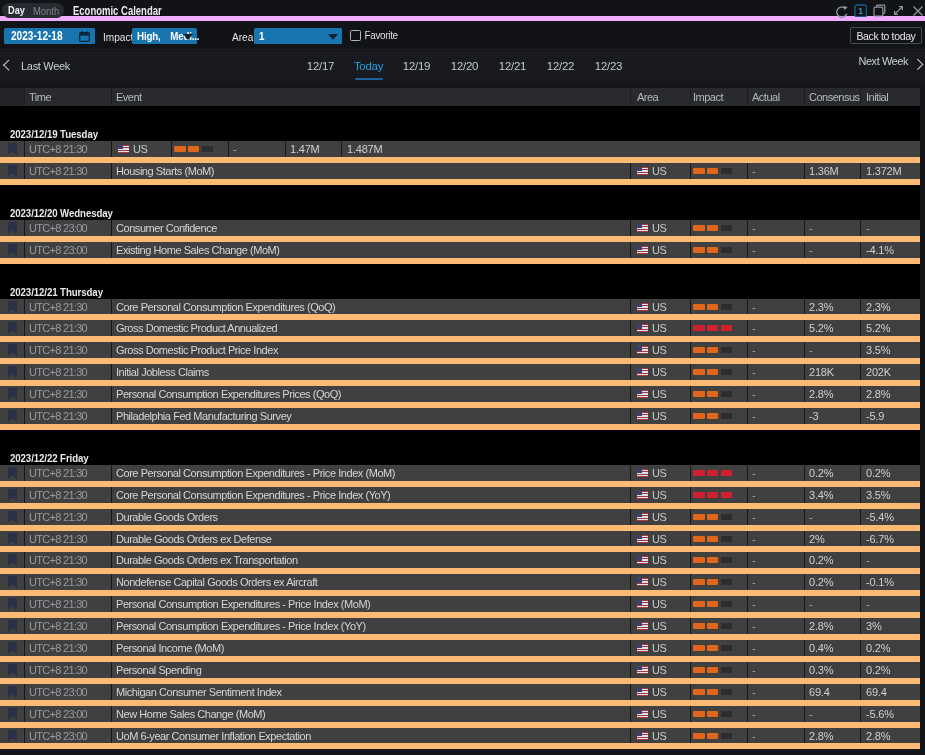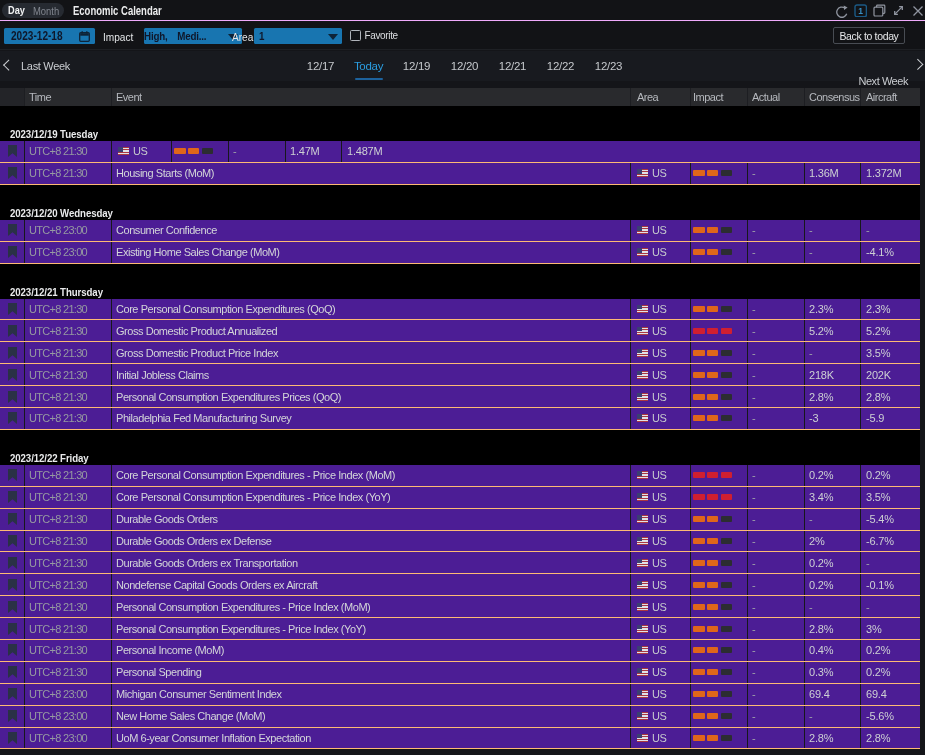--- a/index.html
+++ b/index.html
@@ -1,42 +1,42 @@
 <!DOCTYPE html>
 <html><head><meta charset="utf-8">
 <style>
 *{margin:0;padding:0;box-sizing:border-box}
 html,body{width:925px;height:755px;background:#141519;font-family:"Liberation Sans",sans-serif;overflow:hidden}
 body{position:relative}
 
-.titlebar{position:absolute;left:0;top:0;width:925px;height:21px;background:#121316;border-bottom:1px solid #f0abfc}
+.titlebar{position:absolute;left:0;top:0;width:925px;height:21px;background:#121316;border-bottom:5px solid #f0abfc}
 .pill{position:absolute;left:2px;top:3px;width:62px;height:15px;background:#262a31;border-radius:8px}
 .pill .on{position:absolute;left:5.5px;top:1px;color:#f1f2f3;font-size:11.5px;font-weight:bold;display:inline-block;transform:scaleX(0.8);transform-origin:0 50%}
 .pill .off{position:absolute;left:31px;top:1.5px;color:#81868f;font-size:11.5px;display:inline-block;transform:scaleX(0.82);transform-origin:0 50%}
 .wtitle{position:absolute;left:73px;top:4px;color:#ebeced;font-size:12.5px;font-weight:bold;display:inline-block;transform:scaleX(0.76);transform-origin:0 0;white-space:nowrap}
 .tbicons{position:absolute;right:-2px;top:0;height:21px;display:flex;align-items:center}
 .tbi{width:19px;height:21px;display:flex;align-items:center;justify-content:center}
 
 .filterbar{position:absolute;left:0;top:22px;width:925px;height:28px;background:#121316;border-bottom:1px solid #1e2024}
-.bluebox{position:absolute;top:6px;height:16px;background:#1875b0;border-radius:1.5px;color:#0f172a;font-size:12px;display:flex;align-items:center}
+.bluebox{position:absolute;top:6px;height:16px;background:#1875b0;border-radius:1.5px;color:#ffffff;font-size:12px;display:flex;align-items:center}
 .datebox{left:4px;width:91px;padding-left:7px}
 .dtxt{display:inline-block;letter-spacing:0;font-size:12px;font-weight:bold;transform:scaleX(0.84);transform-origin:0 0}
 .calicon{position:absolute;right:5px;top:2.5px}
 .flabel{position:absolute;top:9px;color:#e3e5e7;font-size:11.5px;display:inline-block;transform:scaleX(0.88);transform-origin:0 0}
-.sel1{left:144px;width:98px;}
+.sel1{left:132px;width:65px;padding-left:5px}
 .sel2{left:254px;width:88px;padding-left:5px}
 .seltxt{display:inline-block;transform:scaleX(0.85);transform-origin:0 0;font-weight:bold;font-size:11.5px;letter-spacing:-0.2px;white-space:nowrap}
 .caret{position:absolute;right:4.5px;top:5.5px;width:0;height:0;border-left:5.5px solid transparent;border-right:5.5px solid transparent;border-top:6px solid #0e2337}
 .cbx{position:absolute;left:349.5px;top:8px;width:11px;height:11px;border:1.3px solid #b0b4ba;border-radius:1.5px}
 .cbxl{position:absolute;left:364.5px;top:8px;color:#dbdde0;font-size:10px;letter-spacing:-0.35px}
-.backbtn{position:absolute;right:20px;top:5px;width:72px;height:17px;border:1px solid #484c53;border-radius:2px;color:#e6e7e9;font-size:10.5px;display:flex;align-items:center;justify-content:center;letter-spacing:-0.35px}
+.backbtn{position:absolute;right:3px;top:5px;width:72px;height:17px;border:1px solid #484c53;border-radius:2px;color:#e6e7e9;font-size:10.5px;display:flex;align-items:center;justify-content:center;letter-spacing:-0.35px}
 
 .weekbar{position:absolute;left:0;top:51px;width:925px;height:30px;background:#181a1f}
 .wk-left{position:absolute;left:21px;top:8.5px;color:#c9ccd0;font-size:11px;letter-spacing:-0.3px}
-.wk-right{position:absolute;right:17px;top:24px;color:#c9ccd0;font-size:11px;letter-spacing:-0.45px}
+.wk-right{position:absolute;right:17px;top:4px;color:#c9ccd0;font-size:11px;letter-spacing:-0.45px}
 .chev{position:absolute;top:9.7px;width:7.5px;height:7.5px;border-left:1.6px solid #cfd2d6;border-bottom:1.6px solid #cfd2d6}
 .chl{left:4.9px;transform:rotate(45deg)}
 .chr{right:3.5px;transform:rotate(-135deg)}
 .days{position:absolute;left:2px;top:0;width:925px;height:30px;display:flex;align-items:center;justify-content:center;gap:18px}
 .day{color:#c5c8cc;font-size:11.5px;letter-spacing:-0.3px;text-align:center;position:relative;padding:8px 0 9px;min-width:30px}
 .day.today{color:#2a9de0}
 .day.today::after{content:"";position:absolute;left:1px;right:1px;bottom:1px;height:2px;background:#1d629c;border-radius:1px}
 
 .tbl{position:absolute;left:0;top:86px;width:920px}
 .thead{display:flex;height:18.5px;margin-top:1.5px;background:#292a2d;color:#b6b9be;font-size:11px;letter-spacing:-0.5px}
@@ -45,21 +45,21 @@
 .thead .c0{background:#232428}
 .c{flex:none;overflow:hidden;white-space:nowrap}
 .c0{width:24px;display:flex;align-items:center;justify-content:center;padding-left:1.5px}
 .c1{width:87px;padding-left:4px}
 .c2{width:519px;padding-left:4px}
 .c3{width:60px;padding-left:6px}
 .c4{width:57px;padding-left:2px}
 .c5{width:57px;padding-left:4px}
 .c6{width:56px;padding-left:4px}
 .c7{width:60px;padding-left:5px}
-.drow{display:flex;height:21.9px;background:#4c1d95;border-bottom:1px solid #fdba74}
+.drow{display:flex;height:21.9px;background:#404040;border-bottom:6px solid #fdba74}
 .drow .c{display:flex;align-items:center;border-left:1px solid #17181b;letter-spacing:-0.45px}
 .drow .c0{border-left:none}
 .drow .c1{color:#969aa1;font-size:11px;letter-spacing:-0.7px}
 .drow .c2{color:#d3d5d8;font-size:11px}
 .drow .c5,.drow .c6,.drow .c7{color:#cdd0d3;font-size:11px;letter-spacing:-0.2px}
 .dsh{color:#9fa3a9}
 .grow{height:35px;background:#000000;display:flex;align-items:flex-end;padding-left:10px}
 .gt{color:#e9eaeb;font-size:11.5px;font-weight:bold;display:inline-block;transform:translateY(-1.5px) scaleX(0.84);transform-origin:0 0;white-space:nowrap;letter-spacing:-0.1px}
 .flag{width:11px;height:8px;flex:none;background:repeating-linear-gradient(to bottom,#ab3741 0,#ab3741 1.14px,#dfe2e6 1.14px,#dfe2e6 2.29px);position:relative;margin-right:4px}
 .flag::after{content:"";position:absolute;left:0;top:0;width:5px;height:4.4px;background:#3b3f72}
@@ -150,21 +150,21 @@
 </div>
 <div class="tbl">
   <div class="thead">
     <div class="c c0"></div>
       <div class="c c1">Time</div>
       <div class="c c2">Event</div>
     <div class="c c3">Area</div>
       <div class="c c4">Impact</div>
       <div class="c c5">Actual</div>
     <div class="c c6">Consensus</div>
-      <div class="c c7">Aircraft</div>
+      <div class="c c7">Initial</div>
   </div>
 <div class="grow">
       <span class="gt">2023/12/19 Tuesday</span>
     </div>
 <div class="drow">
       <div class="c c0">
         <svg class="bm" width="9" height="12" viewBox="0 0 9 12">
           <path d="M0 0 H9 V12 L4.5 8.2 L0 12 Z" fill="#2a3146"></path>
         </svg>
       </div>

